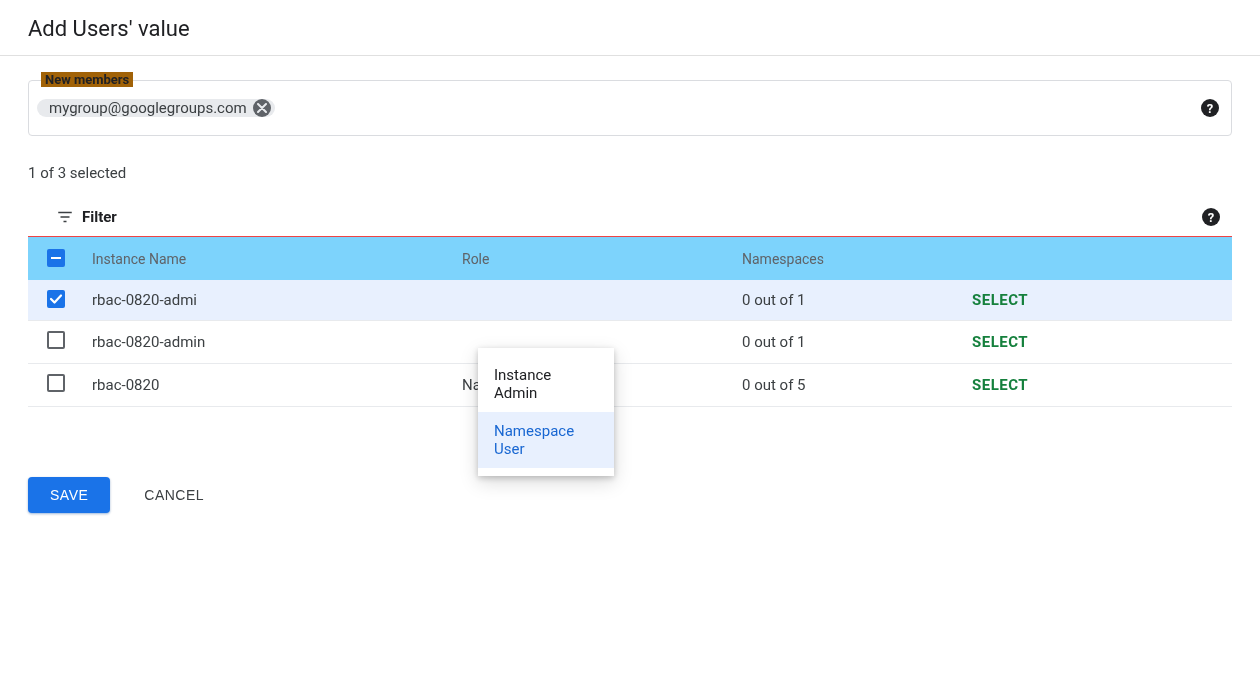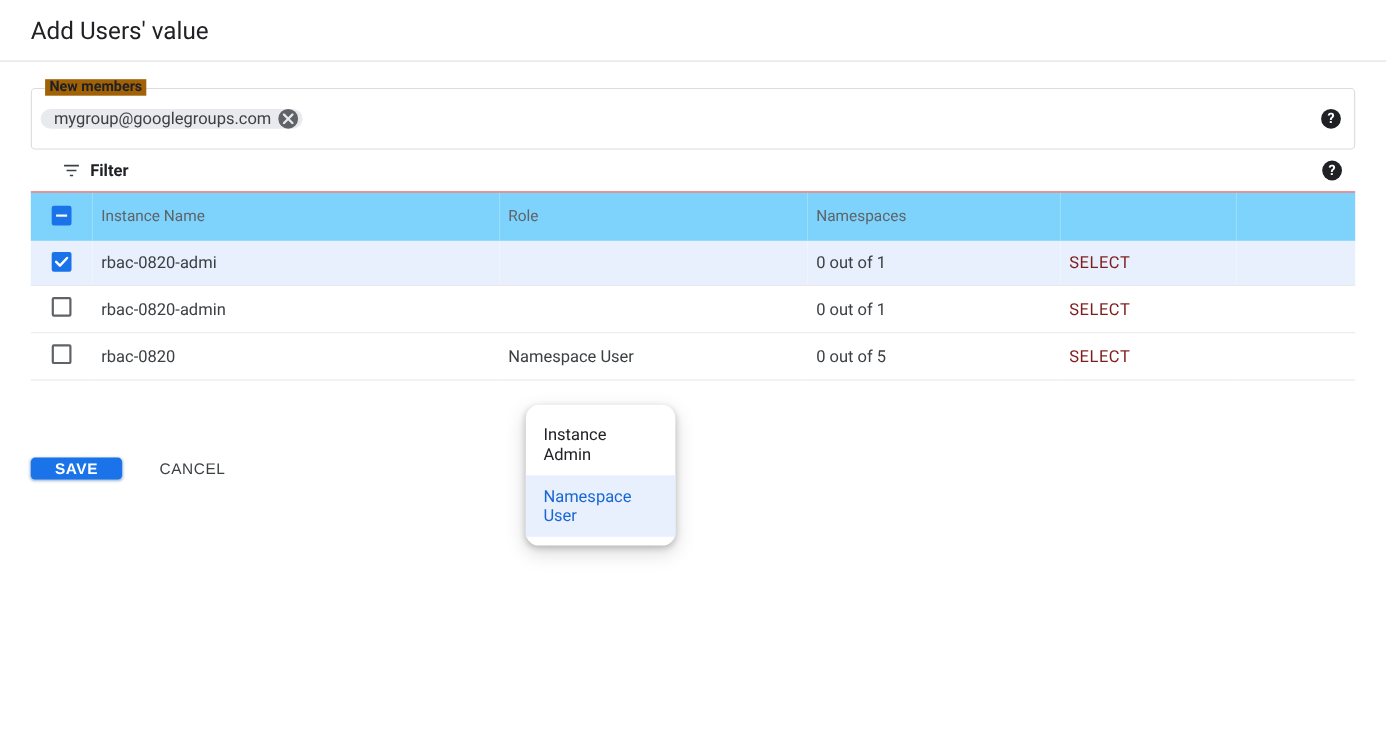--- a/index.html
+++ b/index.html
@@ -155,33 +155,33 @@
     cursor: pointer;
     background: #fff;
   }
   .cb.indeterminate, .cb.checked {
     background: #1a73e8;
     border-color: #1a73e8;
     color: #fff;
   }
   .cb svg { width: 14px; height: 14px; }
   .select-link {
-    font-weight: 400;
+    font-weight: 700;
     letter-spacing: 0.5px;
-    color: #7f1d1d;
+    color: #15803d;
     cursor: pointer;
     text-align: right;
   }
   .dropdown-menu {
     position: absolute;
     left: 478px;
-    top: 368px;
+    top: 348px;
     width: 136px;
     background: #fff;
-    border-radius: 12px;
+    border-radius: 0;
     box-shadow: 0 2px 6px rgba(0,0,0,0.2), 0 6px 18px rgba(0,0,0,0.15);
     padding: 8px 0;
     z-index: 10;
   }
   .dropdown-item {
     padding: 10px 16px;
     font-size: 15px;
     color: #202124;
     cursor: pointer;
   }
@@ -193,24 +193,24 @@
     margin-top: 70px;
     display: flex;
     align-items: center;
     gap: 28px;
   }
   .btn-primary {
     background: #1a73e8;
     color: #fff;
     border: none;
     border-radius: 4px;
-    height: 20px;
+    height: 36px;
     padding: 0 22px;
     font-size: 14px;
-    font-weight: 700;
+    font-weight: 400;
     letter-spacing: 0.5px;
     cursor: pointer;
     box-shadow: 0 1px 2px rgba(26,115,232,0.3), 0 1px 3px rgba(0,0,0,0.15);
   }
   .btn-text {
     background: none;
     border: none;
     color: #3c4043;
     font-size: 14px;
     font-weight: 500;
@@ -234,20 +234,21 @@
       <span>mygroup@googlegroups.com</span>
       <span class="chip-remove">
         <svg viewBox="0 0 10 10">
             <path d="M1 1 L9 9 M9 1 L1 9" stroke="currentColor" stroke-width="2" stroke-linecap="round"></path>
           </svg>
       </span>
     </span>
     <span class="help-icon">?</span>
   </div>
 
+  <p class="count">1 of 3 selected</p>
 
   <div class="table-wrap">
 
     <div class="filter-bar">
       <span class="filter-icon">
         <svg viewBox="0 0 24 24" width="18" height="18">
             <path fill="#3c4043" d="M3 5h18v2H3V5zm3 6h12v2H6v-2zm4 6h4v2h-4v-2z"></path>
           </svg>
       </span>
       <span class="filter-label">Filter</span>

